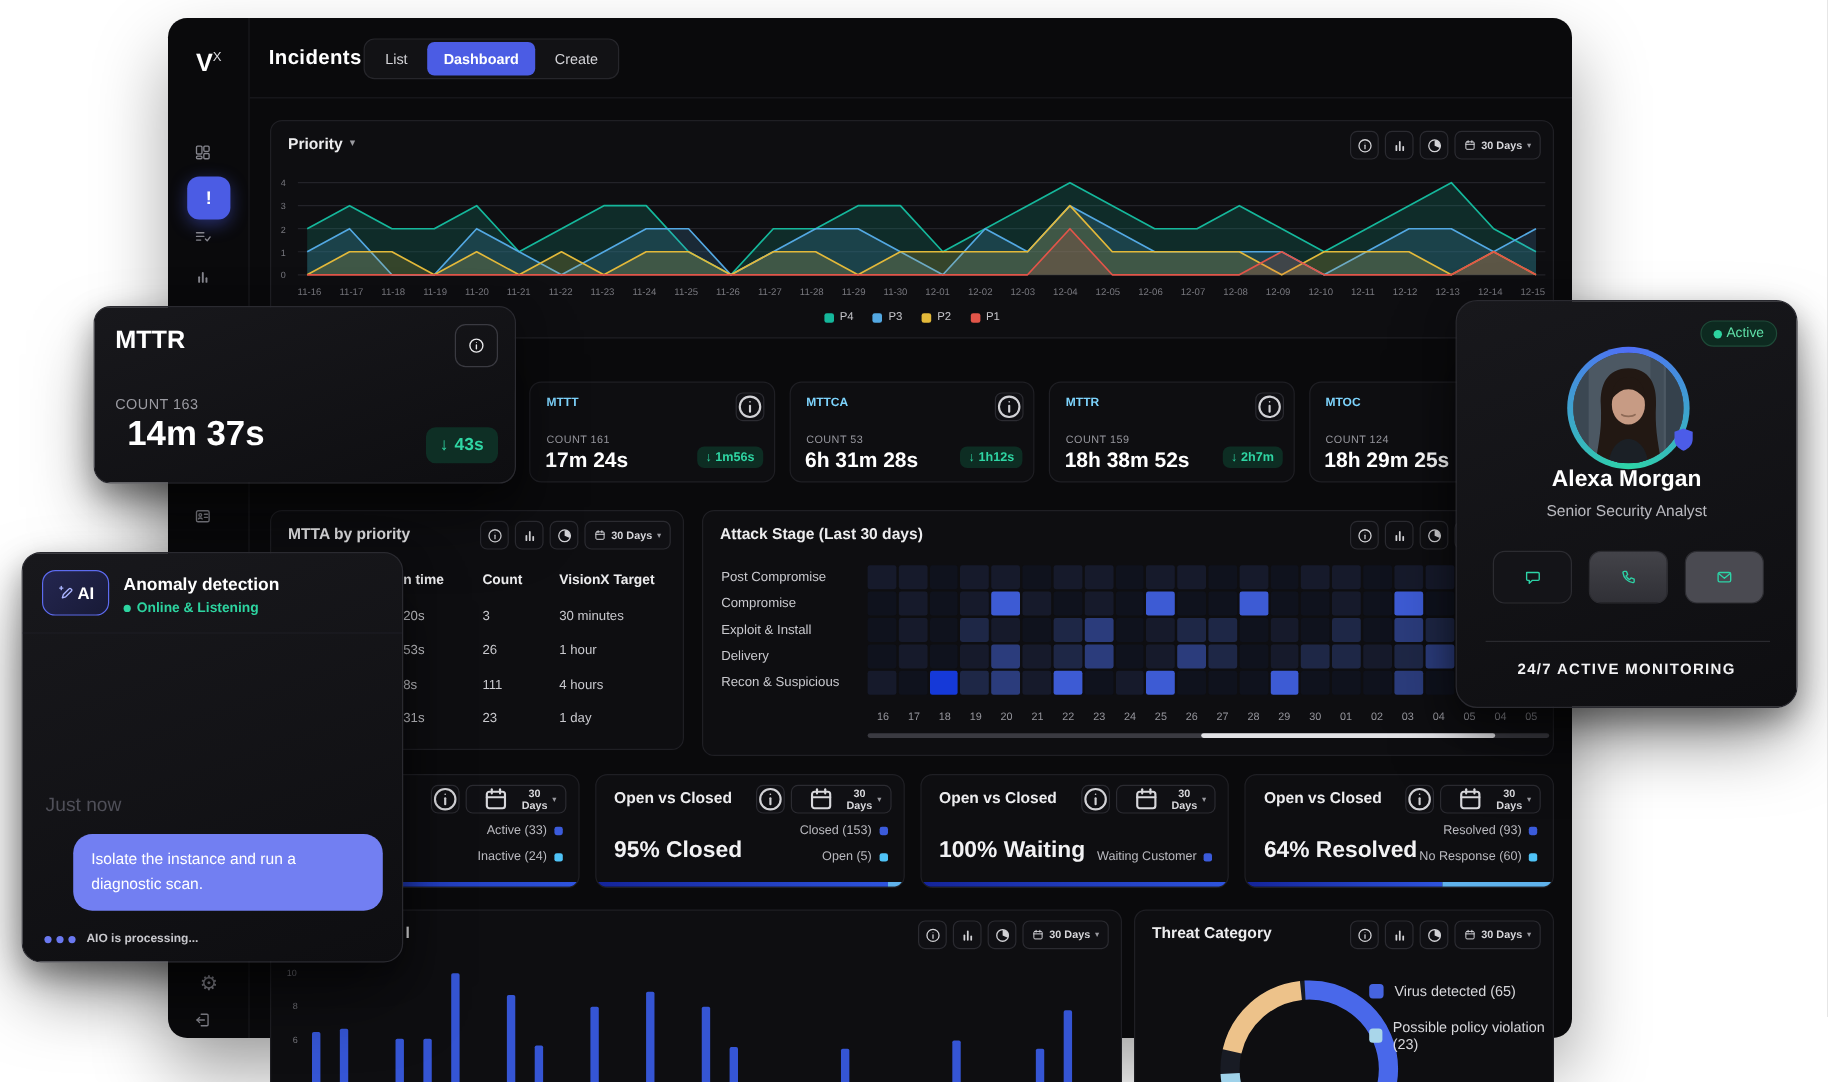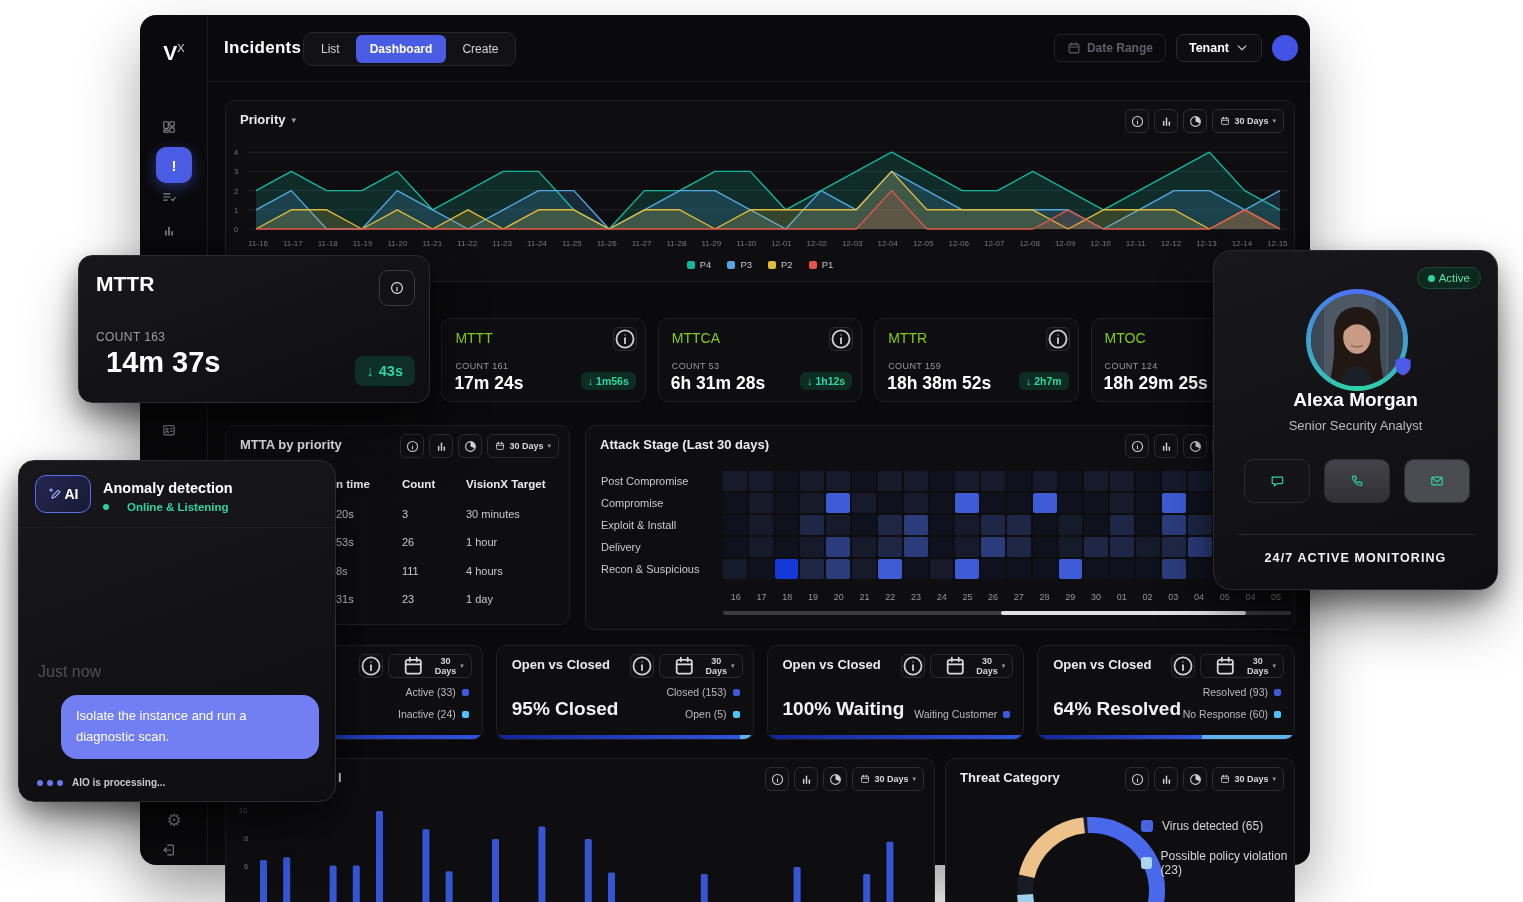--- a/index.html
+++ b/index.html
@@ -47,21 +47,21 @@
   
   .ytick{position:absolute;font-size:7.5px;color:#77777e;}
   .xlabels{position:absolute;display:flex;justify-content:space-between;font-size:8px;color:#77777e;}
   .legend-row{position:absolute;display:flex;gap:16px;align-items:center;}
   .legend-item{display:flex;align-items:center;gap:5px;font-size:9.5px;color:#c4c4c9;}
   .legend-sq{width:8px;height:8px;border-radius:2px;}
   
   .metric-row{position:absolute;left:225px;top:318px;width:1070px;height:84px;display:grid;
     grid-template-columns:repeat(5,1fr);gap:12px;}
   .metric-card{position:relative;background:#0e0e11;border:1px solid #1f1f24;border-radius:10px;}
-  .metric-title{position:absolute;left:13px;top:11px;font-size:14px;font-weight:normal;color:#84cc16;}
+  .metric-title{position:absolute;left:13px;top:11px;font-size:10px;font-weight:bold;color:#7dd3fc;}
   .metric-info{position:absolute;right:8px;top:8px;}
   .metric-count{position:absolute;left:13px;top:42px;font-size:9px;color:#97979e;letter-spacing:.4px;}
   .metric-value{position:absolute;left:12px;top:54px;font-size:17.5px;font-weight:bold;color:#fff;}
   .delta-badge{position:absolute;right:9px;bottom:11px;background:#0d2d23;color:#2fd6a4;border-radius:6px;
     padding:3px 7px;font-size:10.5px;font-weight:bold;display:flex;align-items:center;gap:3px;}
   
   .mtta-col{position:absolute;font-size:11.5px;font-weight:bold;color:#ececee;}
   .mtta-cell{position:absolute;font-size:11px;color:#c9c9ce;}
   
   .hm-label{position:absolute;font-size:11px;color:#c9c9ce;}
@@ -91,21 +91,21 @@
   .mttr-count{position:absolute;left:17px;top:74px;font-size:12px;color:#9b9ba2;letter-spacing:.4px;}
   .mttr-value{position:absolute;left:15px;top:90px;font-size:29px;font-weight:bold;color:#fff;margin-left:12px;}
   .mttr-badge{position:absolute;right:14px;bottom:16px;background:#0e2f25;color:#2fd6a4;border-radius:8px;
     padding:7px 12px;font-size:14.5px;font-weight:bold;display:flex;align-items:center;gap:5px;}
   
   .ai-badge{position:absolute;left:16px;top:14px;width:56px;height:38px;border-radius:11px;border:1.5px solid #5d6bf0;
     background:linear-gradient(135deg,#242650,#181a36);display:flex;align-items:center;justify-content:center;gap:3px;
     color:#fff;font-weight:bold;font-size:14px;}
   .ai-badge svg{width:15px;height:15px;color:#aab4ff;}
   .ai-title{position:absolute;left:84px;top:19px;font-size:14.5px;font-weight:bold;color:#fff;}
-  .ai-status{position:absolute;left:84px;top:40px;font-size:11.5px;color:#2dd4a0;font-weight:bold;display:flex;align-items:center;gap:18px;}
+  .ai-status{position:absolute;left:84px;top:40px;font-size:11.5px;color:#2dd4a0;font-weight:bold;display:flex;align-items:center;gap:5px;}
   .ai-status .dot{width:6px;height:6px;border-radius:50%;background:#2dd4a0;}
   .ai-div{position:absolute;left:0;top:66px;width:100%;height:1px;background:#1d1d23;}
   .ai-msg{position:absolute;left:14px;top:82px;width:290px;height:106px;background:#131318;border:1px solid #222229;border-radius:12px;}
   .ai-msg-text{position:absolute;left:16px;top:13px;width:260px;font-size:12.5px;line-height:1.6;color:#d6d6da;}
   .ai-metric{position:absolute;left:14px;top:58px;width:262px;height:33px;background:#0f0f14;border:1px solid #26262e;
     border-radius:8px;display:flex;align-items:center;gap:9px;padding:0 13px;}
   .ai-metric .dot{width:7px;height:7px;border-radius:50%;background:#f59e0b;}
   .ai-metric span{font-size:12px;color:#f5a623;}
   .ai-time{position:absolute;left:19px;top:202px;font-size:16px;color:#4f4f58;}
   .ai-bubble{position:absolute;left:42px;top:234px;width:258px;height:64px;background:#727ff2;border-radius:16px;}
@@ -187,42 +187,20 @@
           </svg>
         </div>
     </aside>
 
     <header class="topbar">
       <div class="tb-title">Incidents</div>
       <div class="tabs">
         <div class="tab">List</div>
         <div class="tab active">Dashboard</div>
         <div class="tab">Create</div>
-      </div>
-      <div class="tb-right">
-        <button class="daterange">
-            <span style="display: inline-flex; width: 14px; height: 14px;">
-              <svg viewBox="0 0 16 16" fill="none" stroke="currentColor" stroke-width="1.3" stroke-linecap="round" stroke-linejoin="round" style="width:100%;height:100%">
-                <rect x="2.5" y="3.5" width="11" height="10" rx="1.5"></rect>
-                <line x1="2.5" y1="6.8" x2="13.5" y2="6.8"></line>
-                <line x1="5.5" y1="2" x2="5.5" y2="4.5"></line>
-                <line x1="10.5" y1="2" x2="10.5" y2="4.5"></line>
-              </svg>
-            </span>
-            <span>Date Range</span>
-          </button>
-        <button class="tenant">
-            <span>Tenant</span>
-            <span style="display: inline-flex; width: 14px; height: 14px;">
-              <svg viewBox="0 0 16 16" fill="none" stroke="currentColor" stroke-width="1.3" stroke-linecap="round" stroke-linejoin="round" style="width:100%;height:100%">
-                <path d="M3.5 5.5 L8 10 L12.5 5.5"></path>
-              </svg>
-            </span>
-          </button>
-        <div class="avatar-dot"></div>
       </div>
     </header>
 
     <section class="card" style="left:85px;top:85px;width:1070px;height:182px">
       <div class="card-title">
           <span>Priority</span>
           <span class="chev">▾</span>
         </div>
       <div class="hdr-icons">
           <button class="icon-btn">

